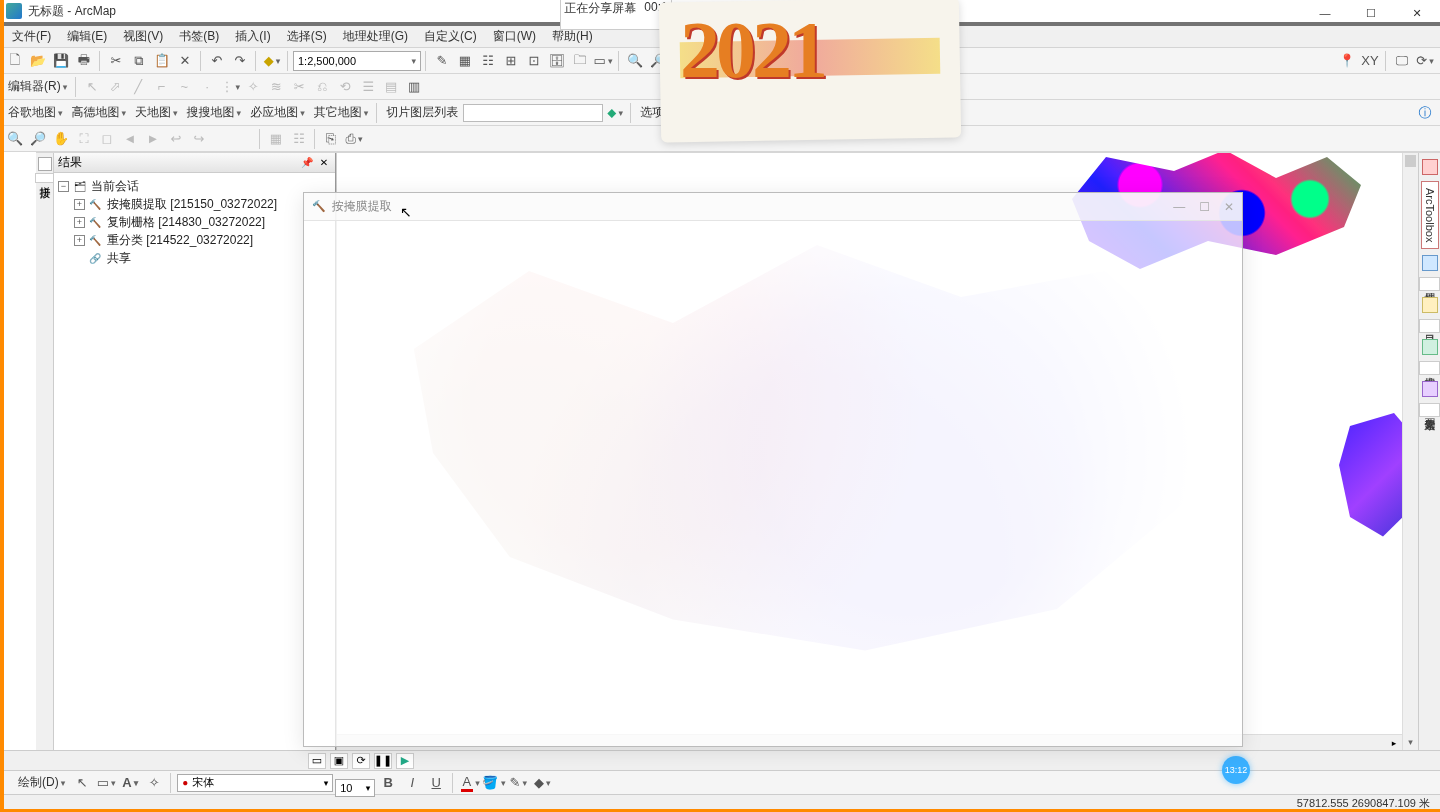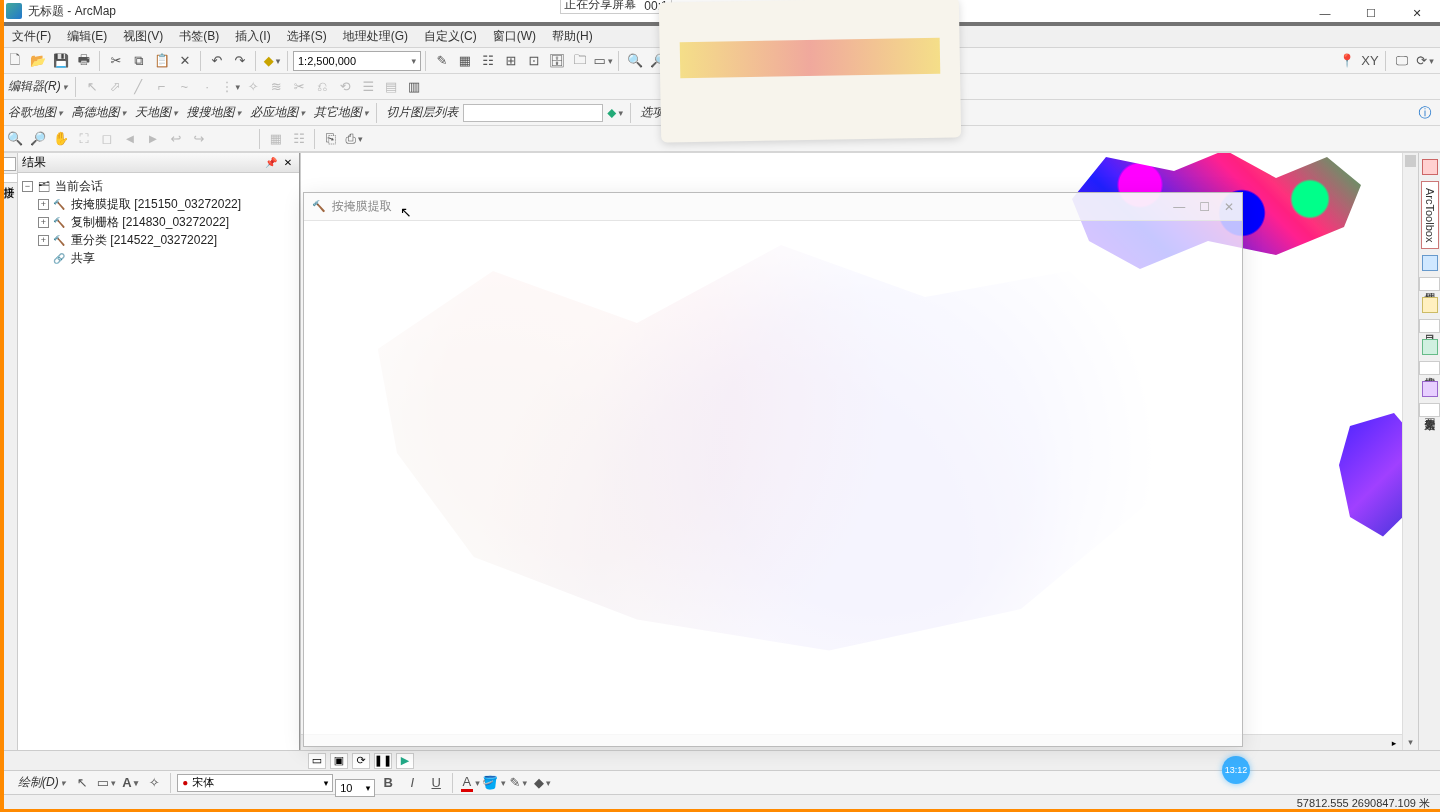--- a/index.html
+++ b/index.html
@@ -6,45 +6,45 @@
 body { width: 1440px; height: 812px; background: #fff; overflow: hidden; font-size: 12px; position: relative; }
 
 
 .titlebar { height: 26px; background: #fff; display: flex; align-items: center; padding: 8px 6px; border-bottom: 4px solid #737373; position: relative; }
 .titlebar .appicon { width: 16px; height: 16px; background: linear-gradient(135deg,#4a9,#27c); border-radius: 2px; margin-right: 6px; }
 .titlebar .title { font-size: 12px; color: #333; }
 .titlebar .winctrl { position: absolute; right: 0; top: 0; display: flex; }
 .titlebar .winctrl div { width: 46px; height: 26px; display: flex; align-items: center; justify-content: center; font-size: 11px; color: #333; }
 .titlebar .winctrl .close { background: transparent; }
 
-.share-badge { position:absolute; left:560px; top:0; width:112px; height:14px; background:#fff; border:1px solid #ccc; border-top:none; display:flex; align-items:flex-end; justify-content:center; font-size:12px; color:#333; gap:8px;}
+.share-badge { position:absolute; left:560px; top:0; width:112px; height:30px; background:#fff; border:1px solid #ccc; border-top:none; display:flex; align-items:flex-start; justify-content:center; font-size:12px; color:#333; gap:8px;}
 
 
 .year-graphic { position:absolute; left:660px; top:0; width:300px; height:140px; z-index:5; pointer-events:none; }
 .year-graphic .paper { position:absolute; left:0; top:0; width:300px; height:140px; background:#f7f4ec; border-radius:6px; transform:rotate(-1deg); box-shadow:0 2px 8px rgba(0,0,0,.15);}
 .year-graphic .text { position:absolute; left:20px; top:5px; font-size:80px; font-weight:900; font-family:"Comic Sans MS",cursive; color:#e67e22; letter-spacing:-4px; text-shadow:2px 2px 0 #c0392b;}
 .year-graphic .paint { position:absolute; left:20px; top:40px; width:260px; height:36px; background:linear-gradient(90deg,#f1c40f,#e74c3c,#f1c40f); opacity:.45; transform:rotate(-1deg);}
 
 
 .menubar { height: 22px; background: #f0f0f0; border-bottom: 1px solid #d4d4d4; display: flex; align-items: center; padding: 0 4px; }
 .menubar .item { padding: 2px 8px; font-size: 12px; color: #333; cursor: default; }
 
 
 .toolbar-row { height: 26px; background: #f5f5f5; border-bottom: 1px solid #d6d6d6; display: flex; align-items: center; padding: 0 4px; gap: 1px; position: relative; }
 .tb-btn { width: 22px; height: 22px; display: flex; align-items: center; justify-content: center; border: 1px solid transparent; font-size: 13px; color: #555; }
 .tb-btn.disabled { color: #bbb; }
 .tb-sep { width: 2px; height: 20px; border-left: 1px solid #ccc; margin: 0 3px; }
-.tb-text { font-size: 12px; padding: 0 4px; color: #333; font-style: italic; }
+.tb-text { font-size: 12px; padding: 0 4px; color: #333; }
 .tb-dropdown::after { content: "▾"; font-size: 9px; margin-left: 2px; color: #666; }
 .scale-combo { width: 128px; height: 20px; border: 1px solid #aaa; background: #fff; font-size: 11px; padding: 0 4px; display:flex; align-items:center; justify-content:space-between; }
 .scale-combo .arrow { font-size:9px; color:#666; }
 .zoom-combo { width: 44px; height: 18px; border: 1px solid #aaa; background: #fff; font-size: 11px; padding: 0 3px; display:flex; align-items:center; justify-content:space-between;margin-top:45px; }
 
 
-.main { display: flex; height: calc(812px - 26px - 22px - 26px - 26px - 26px - 26px - 20px - 24px - 18px); position: relative; border-top:1px solid #d6d6d6;}
+.main { display: flex; height: calc(812px - 26px - 22px - 26px - 26px - 26px - 26px - 20px - 24px - 18px); position: relative; border-top:1px solid #d6d6d6;margin-left:36px;}
 .left-tab { width: 18px; background: #f0f0f0; border-right: 1px solid #ccc; display:flex; flex-direction:column; align-items:center; padding-top:4px; gap:2px;}
 .left-tab .vtab { writing-mode: vertical-rl; font-size: 11px; padding: 4px 1px; background:#fff; border:1px solid #ccc; }
 
 .results-panel { width: 282px; background: #fff; border-right: 1px solid #999; display:flex; flex-direction:column; }
 .results-panel .hdr { height: 20px; background: linear-gradient(#fafafa,#e4e4e4); border-bottom: 1px solid #ccc; display:flex; align-items:center; justify-content:space-between; padding:0 4px; font-size:12px;}
 .results-panel .hdr .ctrls { display:flex; gap:2px; }
 .results-panel .hdr .ctrls span { font-size:10px; width:14px; text-align:center; cursor:default; }
 .tree { padding: 4px 2px; font-size:12px; color:#222; }
 .tree .node { display:flex; align-items:center; gap:4px; height:18px; padding-left:2px; white-space:nowrap;}
 .tree .node .exp { width:11px; height:11px; border:1px solid #888; font-size:9px; line-height:9px; text-align:center; color:#555; background:#fff;}
@@ -130,20 +130,21 @@
 </div>
 
 <div class="share-badge">
   <span>正在分享屏幕</span>
   <span>00:1</span>
 </div>
 
 <div class="year-graphic">
   <div class="paper"></div>
   <div class="paint"></div>
+  <div class="text">2021</div>
 </div>
 
 <div class="menubar">
   <div class="item">文件(F)</div>
   <div class="item">编辑(E)</div>
   <div class="item">视图(V)</div>
   <div class="item">书签(B)</div>
   <div class="item">插入(I)</div>
   <div class="item">选择(S)</div>
   <div class="item">地理处理(G)</div>

